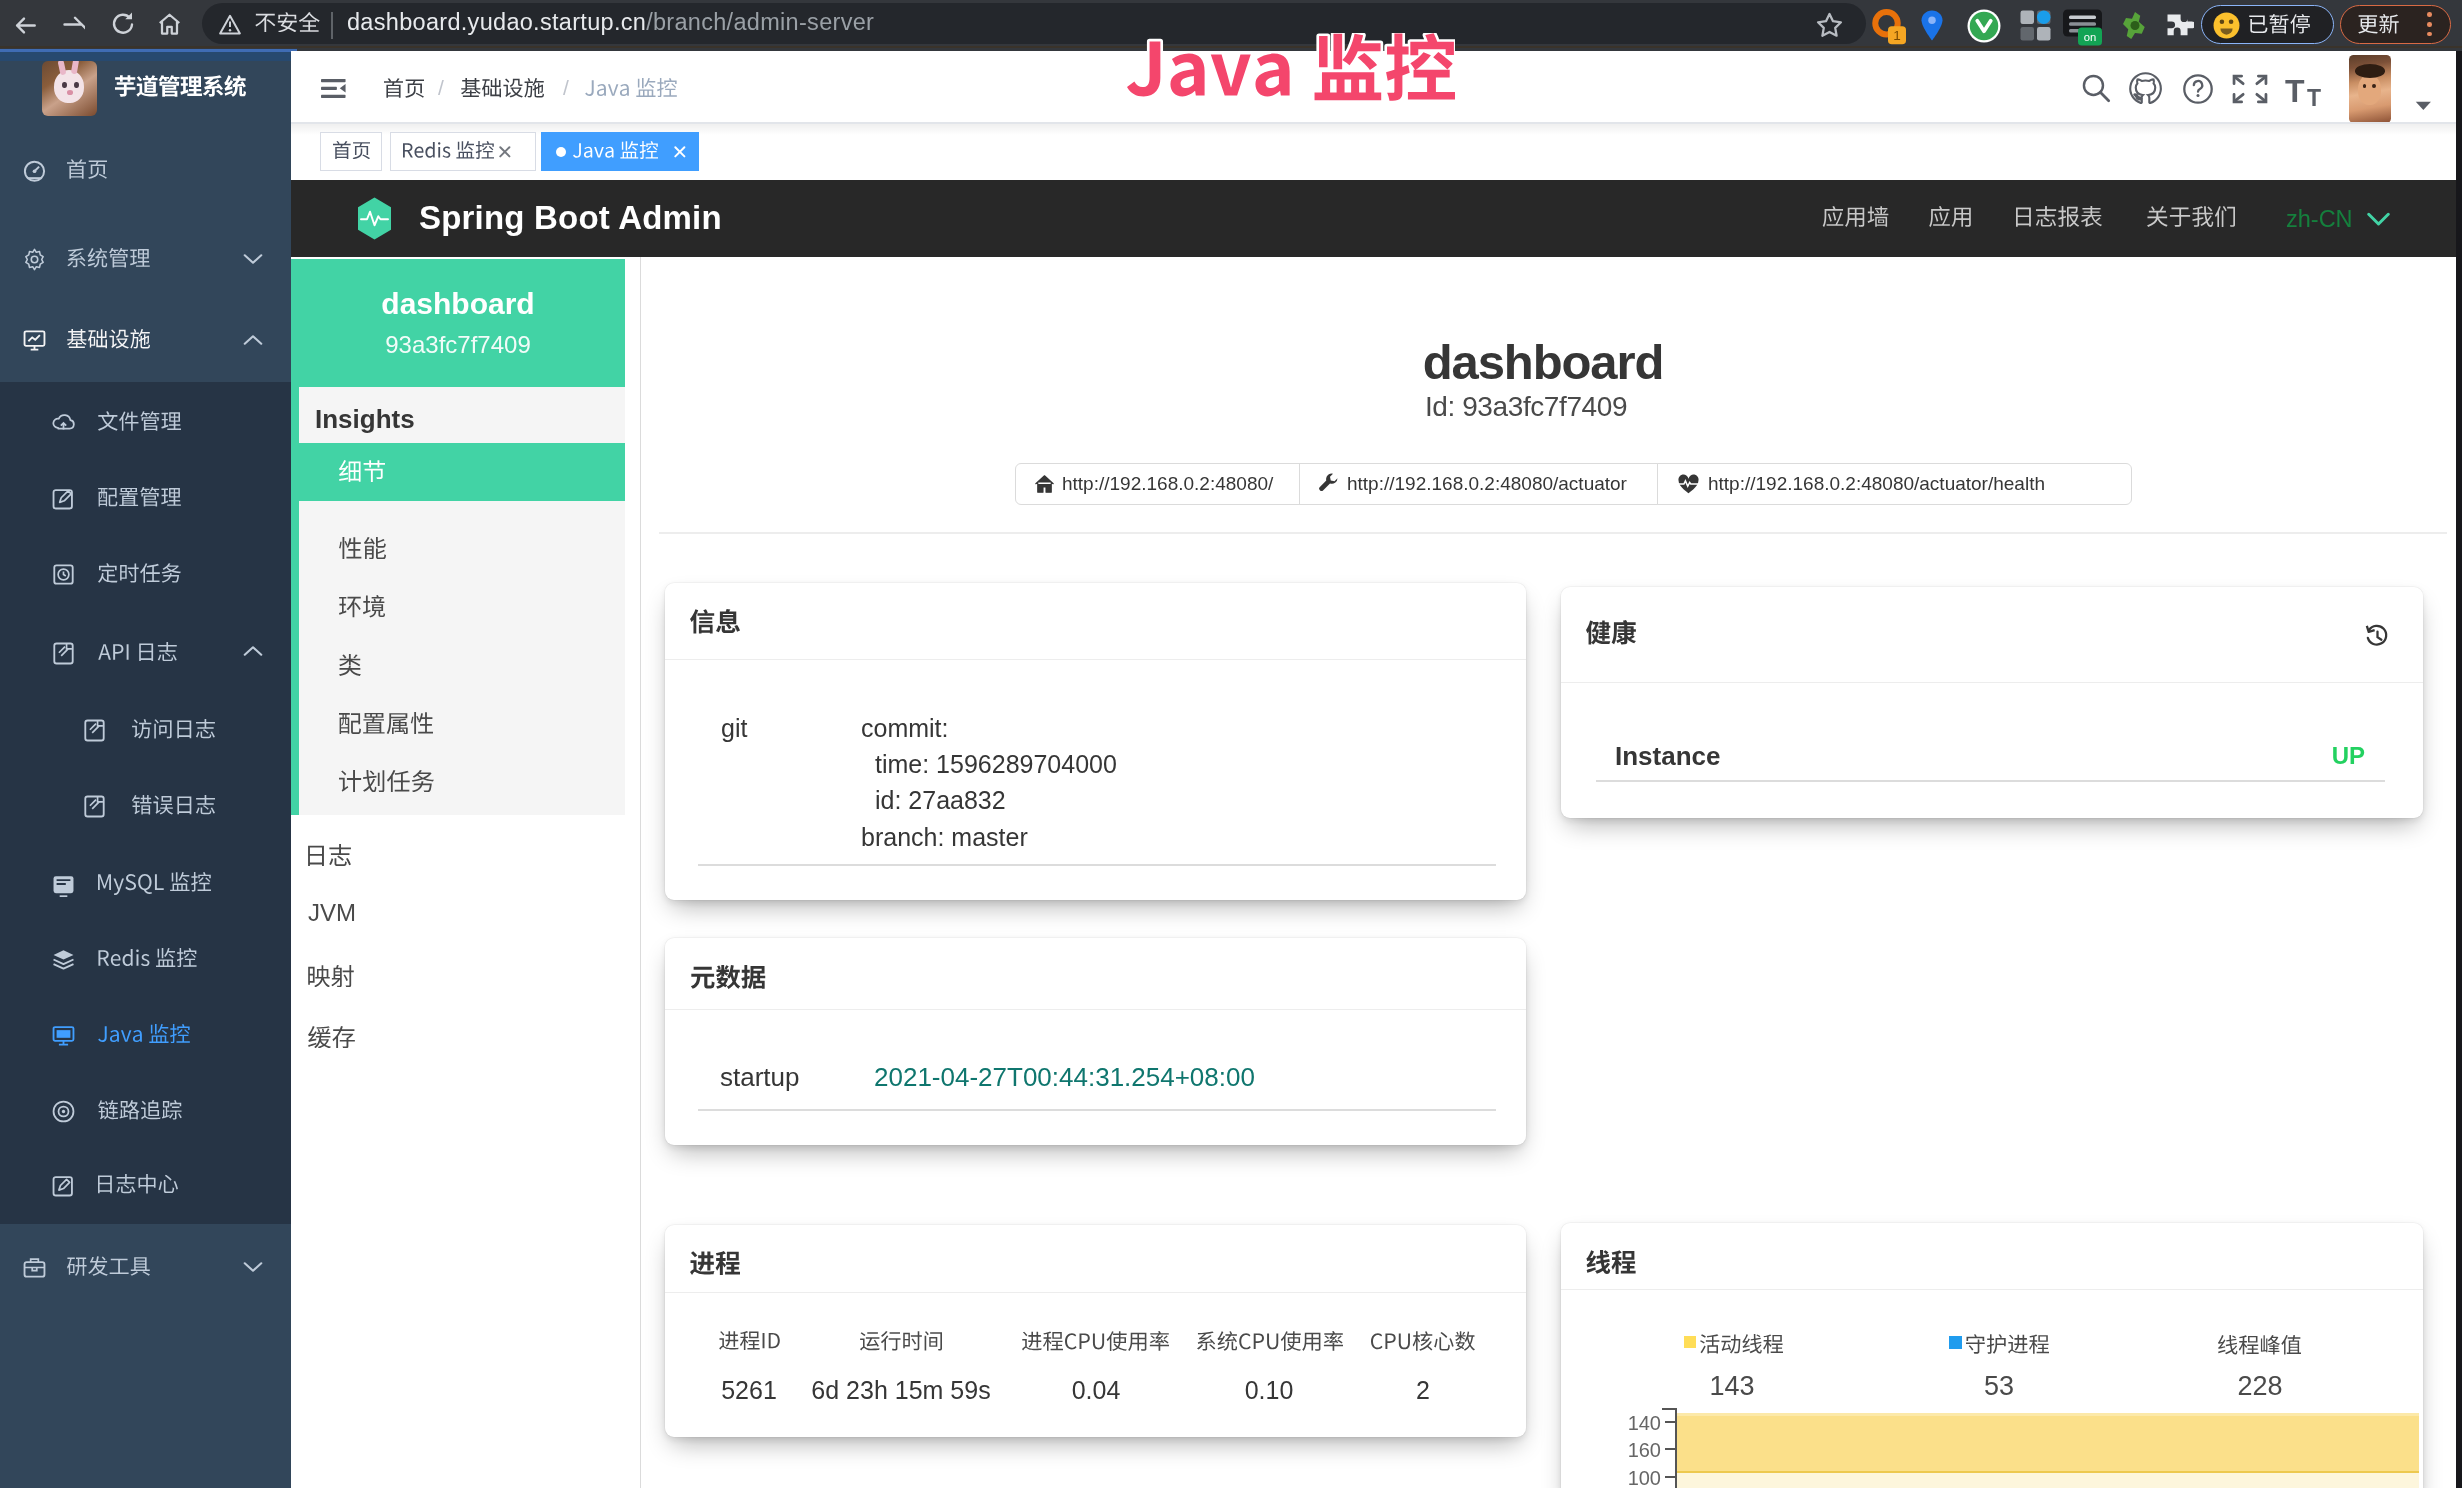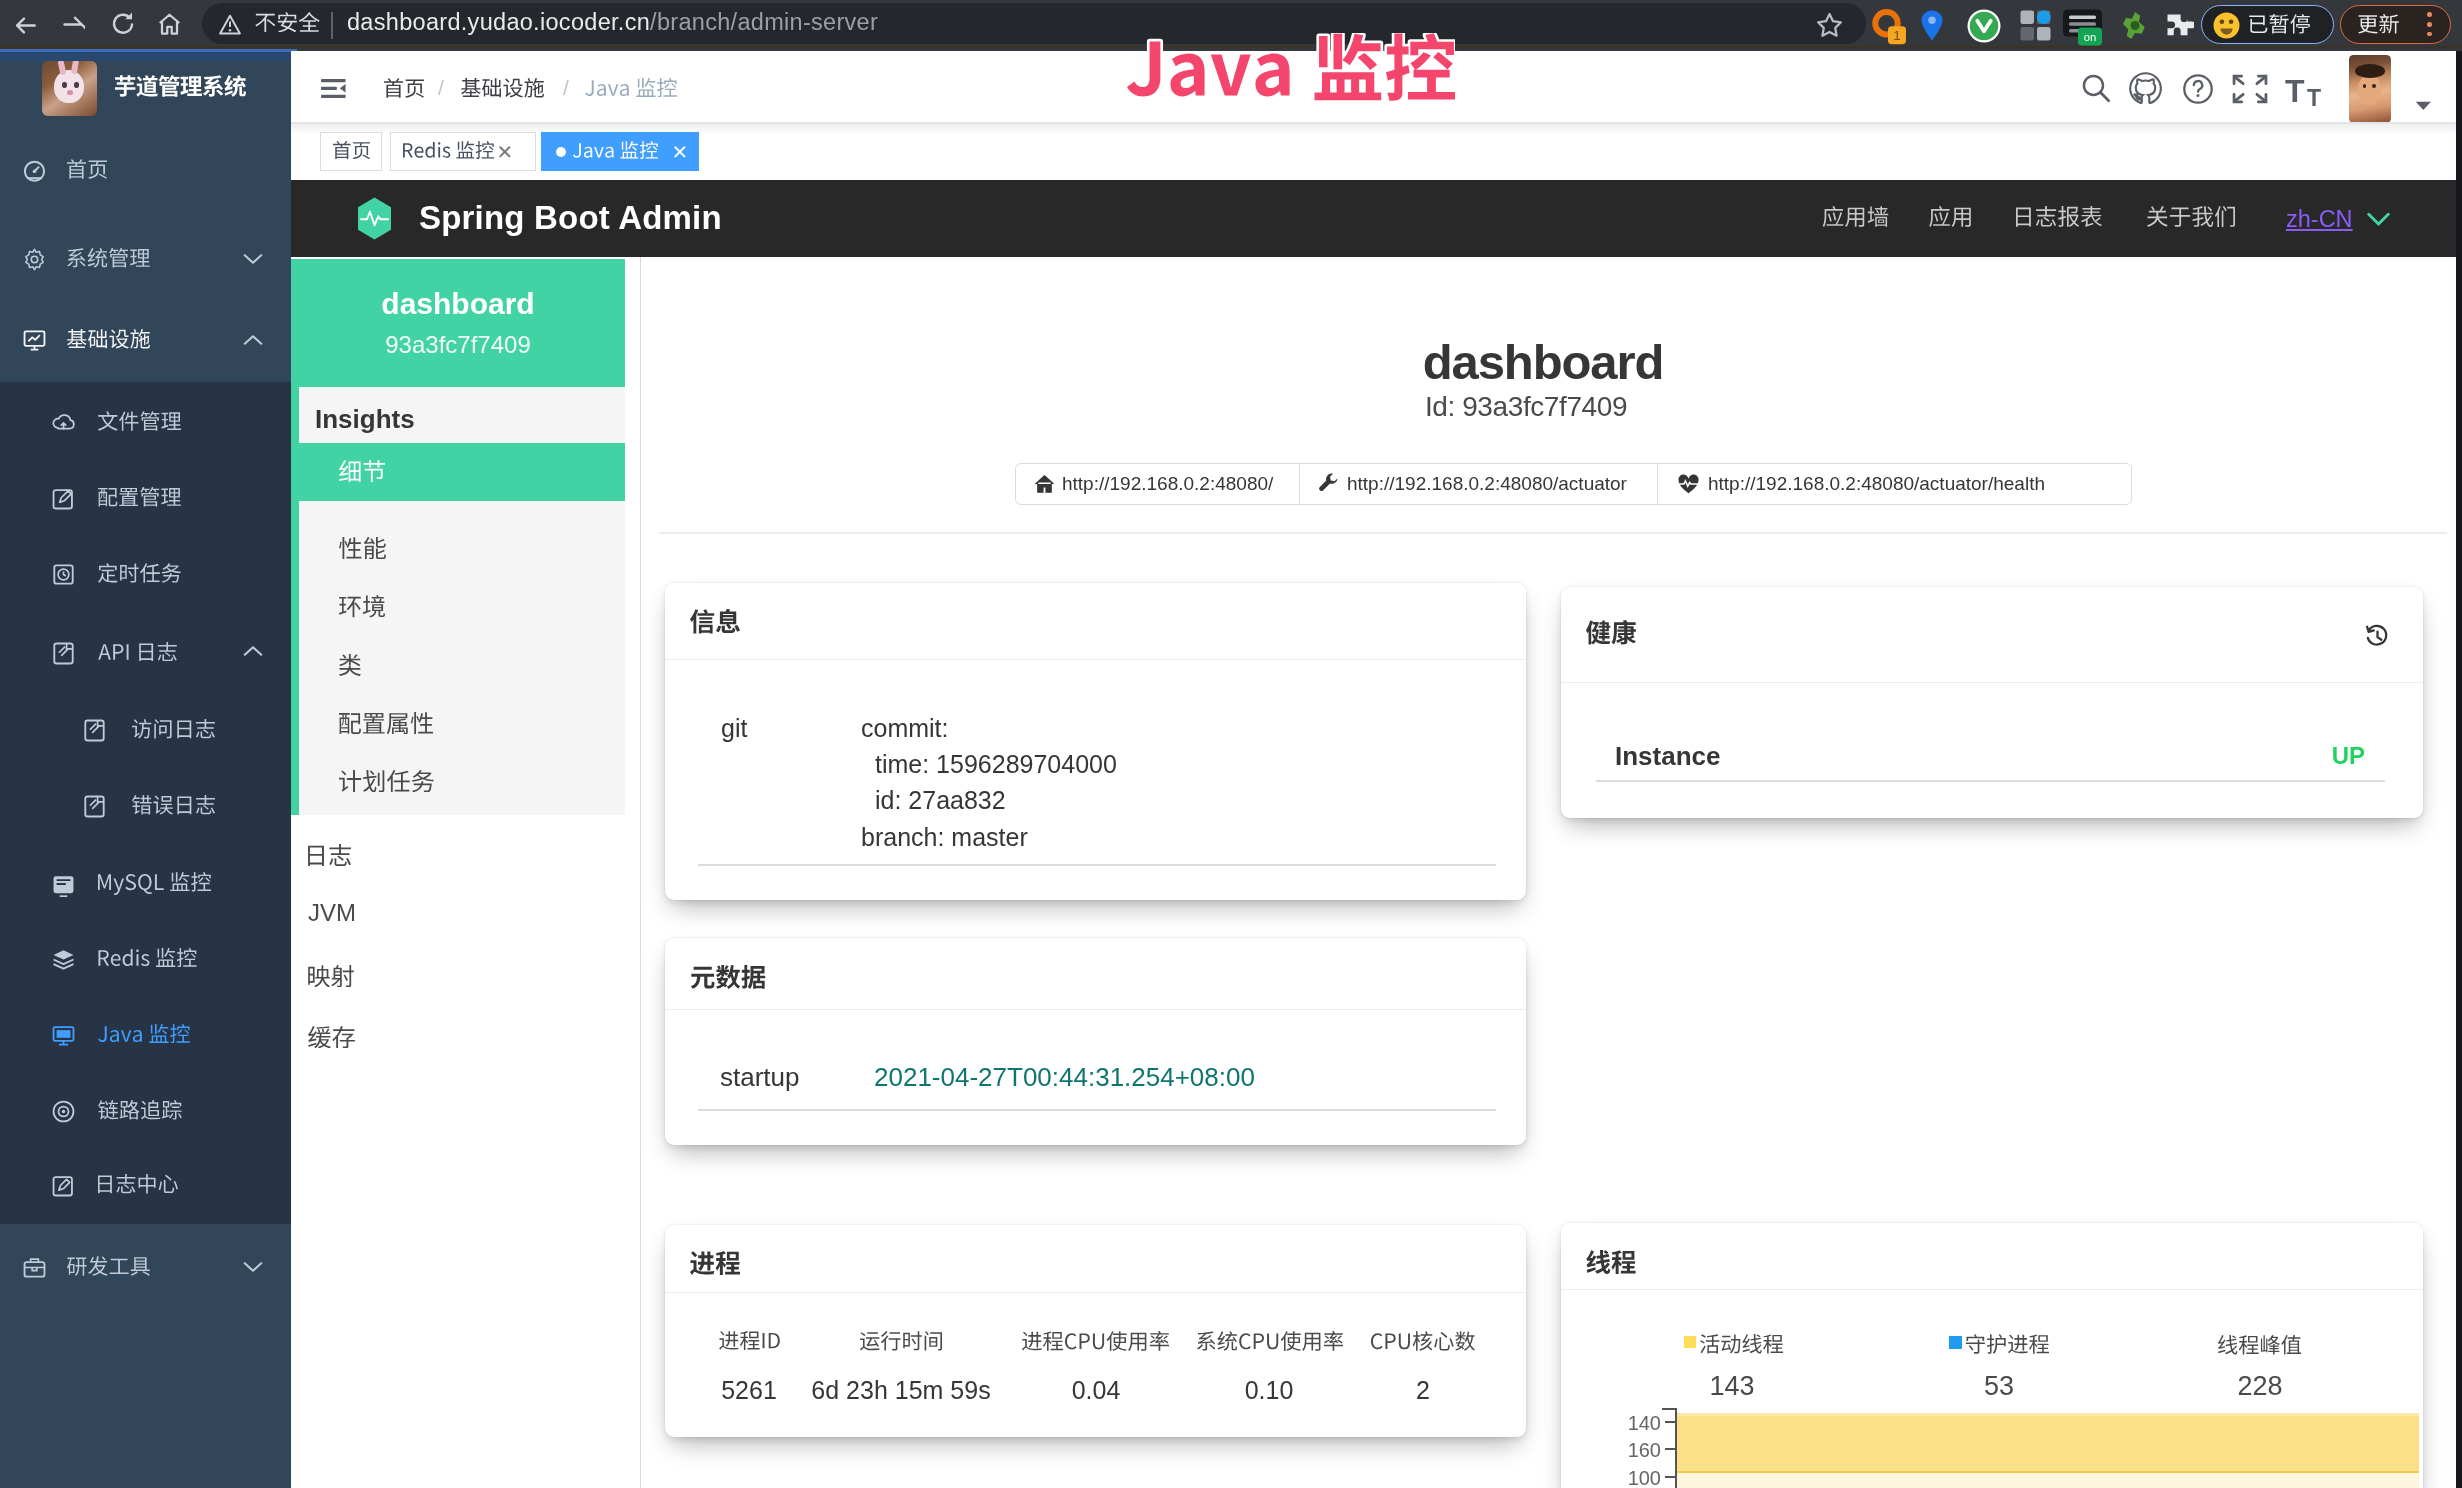--- a/index.html
+++ b/index.html
@@ -23,21 +23,21 @@
       <path d="M16 4L30 29H2Z" stroke="#ced2d8" stroke-width="2.8" fill="none" stroke-linejoin="round"></path>
       <path d="M16 12v8" stroke="#ced2d8" stroke-width="2.8"></path>
       <circle cx="16" cy="24.5" r="1.7" fill="#ced2d8"></circle>
     </svg></div>
 <div style="position:absolute;left:255px;top:12px;line-height:0"><svg width="65" height="20.4" viewBox="44.0 -851.0 2933.0 929.0">
       <g transform="scale(1,-1)">
         <path d="M559 478C678 398 828 280 899 203L960 261C885 338 733 450 615 526ZM69 770V693H514C415 522 243 353 44 255C60 238 83 208 95 189C234 262 358 365 459 481V-78H540V584C566 619 589 656 610 693H931V770ZM1414.0 823.0C1430.0 793.0 1447.0 756.0 1461.0 725.0H1093.0V522.0H1168.0V654.0H1829.0V522.0H1908.0V725.0H1549.0C1534.0 758.0 1510.0 806.0 1491.0 842.0ZM1656.0 378.0C1625.0 297.0 1581.0 232.0 1524.0 178.0C1452.0 207.0 1379.0 233.0 1310.0 256.0C1335.0 292.0 1362.0 334.0 1389.0 378.0ZM1299.0 378.0C1263.0 320.0 1225.0 266.0 1193.0 223.0C1276.0 195.0 1367.0 162.0 1456.0 125.0C1359.0 60.0 1234.0 18.0 1082.0 -9.0C1098.0 -25.0 1121.0 -59.0 1130.0 -77.0C1293.0 -42.0 1429.0 10.0 1536.0 91.0C1662.0 36.0 1778.0 -23.0 1852.0 -73.0L1914.0 -8.0C1837.0 41.0 1723.0 96.0 1599.0 148.0C1660.0 209.0 1707.0 285.0 1742.0 378.0H1935.0V449.0H1430.0C1457.0 499.0 1482.0 549.0 1502.0 596.0L1421.0 612.0C1401.0 561.0 1372.0 505.0 1341.0 449.0H1069.0V378.0ZM2493.0 851.0C2392.0 692.0 2209.0 545.0 2026.0 462.0C2045.0 446.0 2067.0 421.0 2078.0 401.0C2118.0 421.0 2158.0 444.0 2197.0 469.0V404.0H2461.0V248.0H2203.0V181.0H2461.0V16.0H2076.0V-52.0H2929.0V16.0H2539.0V181.0H2809.0V248.0H2539.0V404.0H2809.0V470.0C2847.0 444.0 2885.0 420.0 2925.0 397.0C2936.0 419.0 2958.0 445.0 2977.0 460.0C2814.0 546.0 2666.0 650.0 2542.0 794.0L2559.0 820.0ZM2200.0 471.0C2313.0 544.0 2418.0 637.0 2500.0 739.0C2595.0 630.0 2696.0 546.0 2807.0 471.0Z" fill="#dadce0"></path>
       </g>
     </svg></div>
 <div style="position:absolute;left:331px;top:12px;width:1.5px;height:27px;background:#5f6368"></div>
-<div style="position:absolute;left:347px;top:9px;font:400 23.5px 'Liberation Sans', sans-serif;color:#e8eaed;white-space:nowrap;letter-spacing:0.3px;"><span style="color:#e8eaed">dashboard.yudao.iocoder.cn</span><span style="color:#9aa0a6">/branch/admin-server</span></div>
+<div style="position:absolute;left:347px;top:9px;font:400 23.5px 'Liberation Sans', sans-serif;color:#e8eaed;white-space:nowrap;letter-spacing:0.3px;"><span style="color:#e8eaed">dashboard.yudao.startup.cn</span><span style="color:#9aa0a6">/branch/admin-server</span></div>
 <div style="position:absolute;left:1815px;top:10.6px;line-height:0"><svg width="29" height="29" viewBox="0 0 38 38">
       <path d="M19 4l4.6 9.3 10.4 1.5-7.5 7.3 1.8 10.3L19 27.5l-9.3 4.9 1.8-10.3L4 14.8l10.4-1.5z" stroke="#b8bcc2" stroke-width="3" fill="none" stroke-linejoin="round"></path>
     </svg></div>
 <div style="position:absolute;left:1870px;top:7.6px;line-height:0"><svg width="39" height="38" viewBox="0 0 52 50">
       <circle cx="22" cy="20" r="15" fill="none" stroke="#e8710a" stroke-width="8"></circle>
       <rect x="24" y="24" width="24" height="24" rx="5" fill="#f5a623"></rect>
       <text x="36" y="42" font-size="18" fill="#7a4a00" text-anchor="middle" font-family="Liberation Sans">1</text>
     </svg></div>
 <div style="position:absolute;left:1919px;top:9px;line-height:0"><svg width="26" height="33" viewBox="0 0 34 44">
       <path d="M17 2c8 0 14 6 14 13 0 9-14 27-14 27S3 24 3 15C3 8 9 2 17 2z" fill="#1a73e8"></path>
@@ -365,21 +365,21 @@
 <div style="position:absolute;left:2016px;top:206px;line-height:0"><svg width="86" height="21" viewBox="176.0 -840.0 3791.0 922.0">
       <g transform="scale(1,-1)">
         <path d="M253 352H752V71H253ZM253 426V697H752V426ZM176 772V-69H253V-4H752V-64H832V772ZM1270.0 256.0V38.0C1270.0 -44.0 1301.0 -66.0 1416.0 -66.0C1440.0 -66.0 1618.0 -66.0 1644.0 -66.0C1741.0 -66.0 1765.0 -33.0 1776.0 98.0C1755.0 103.0 1724.0 113.0 1707.0 126.0C1702.0 19.0 1693.0 2.0 1639.0 2.0C1600.0 2.0 1450.0 2.0 1420.0 2.0C1356.0 2.0 1345.0 9.0 1345.0 39.0V256.0ZM1378.0 316.0C1460.0 268.0 1556.0 194.0 1601.0 143.0L1656.0 194.0C1608.0 246.0 1510.0 315.0 1430.0 361.0ZM1744.0 232.0C1794.0 147.0 1850.0 33.0 1873.0 -36.0L1946.0 -5.0C1921.0 62.0 1862.0 174.0 1812.0 257.0ZM1150.0 247.0C1130.0 169.0 1095.0 68.0 1050.0 5.0L1117.0 -30.0C1162.0 36.0 1196.0 143.0 1217.0 224.0ZM1459.0 840.0V696.0H1056.0V624.0H1459.0V454.0H1121.0V383.0H1886.0V454.0H1537.0V624.0H1947.0V696.0H1537.0V840.0ZM2423.0 806.0V-78.0H2498.0V395.0H2528.0C2566.0 290.0 2618.0 193.0 2683.0 111.0C2633.0 55.0 2573.0 8.0 2503.0 -27.0C2521.0 -41.0 2543.0 -65.0 2554.0 -82.0C2622.0 -46.0 2681.0 1.0 2732.0 56.0C2785.0 0.0 2845.0 -45.0 2911.0 -77.0C2923.0 -58.0 2946.0 -28.0 2963.0 -14.0C2896.0 15.0 2834.0 59.0 2780.0 113.0C2852.0 210.0 2902.0 326.0 2928.0 450.0L2879.0 466.0L2865.0 464.0H2498.0V736.0H2817.0C2813.0 646.0 2807.0 607.0 2795.0 594.0C2786.0 587.0 2775.0 586.0 2753.0 586.0C2733.0 586.0 2668.0 587.0 2602.0 592.0C2613.0 575.0 2622.0 549.0 2623.0 530.0C2690.0 526.0 2753.0 525.0 2785.0 527.0C2818.0 529.0 2840.0 535.0 2858.0 553.0C2880.0 576.0 2889.0 633.0 2895.0 774.0C2896.0 785.0 2896.0 806.0 2896.0 806.0ZM2599.0 395.0H2838.0C2815.0 315.0 2779.0 237.0 2730.0 169.0C2675.0 236.0 2631.0 313.0 2599.0 395.0ZM2189.0 840.0V638.0H2047.0V565.0H2189.0V352.0L2032.0 311.0L2052.0 234.0L2189.0 274.0V13.0C2189.0 -4.0 2183.0 -8.0 2166.0 -9.0C2152.0 -9.0 2100.0 -10.0 2044.0 -8.0C2055.0 -29.0 2065.0 -60.0 2068.0 -80.0C2148.0 -80.0 2195.0 -78.0 2224.0 -66.0C2253.0 -54.0 2265.0 -33.0 2265.0 14.0V297.0L2386.0 333.0L2377.0 405.0L2265.0 373.0V565.0H2379.0V638.0H2265.0V840.0ZM3252.0 -79.0C3275.0 -64.0 3312.0 -51.0 3591.0 38.0C3587.0 54.0 3581.0 83.0 3579.0 104.0L3335.0 31.0V251.0C3395.0 292.0 3449.0 337.0 3492.0 385.0C3570.0 175.0 3710.0 23.0 3917.0 -46.0C3928.0 -26.0 3950.0 3.0 3967.0 19.0C3868.0 48.0 3783.0 97.0 3714.0 162.0C3777.0 201.0 3850.0 253.0 3908.0 302.0L3846.0 346.0C3802.0 303.0 3732.0 249.0 3672.0 207.0C3628.0 259.0 3592.0 319.0 3566.0 385.0H3934.0V450.0H3536.0V539.0H3858.0V601.0H3536.0V686.0H3902.0V751.0H3536.0V840.0H3460.0V751.0H3105.0V686.0H3460.0V601.0H3156.0V539.0H3460.0V450.0H3065.0V385.0H3397.0C3302.0 300.0 3160.0 223.0 3036.0 183.0C3052.0 168.0 3074.0 140.0 3086.0 122.0C3142.0 142.0 3201.0 170.0 3258.0 203.0V55.0C3258.0 15.0 3236.0 -2.0 3219.0 -11.0C3231.0 -27.0 3247.0 -61.0 3252.0 -79.0Z" fill="#c8c8c8"></path>
       </g>
     </svg></div>
 <div style="position:absolute;left:2147px;top:206px;line-height:0"><svg width="88" height="21" viewBox="48.0 -839.0 3874.0 922.0">
       <g transform="scale(1,-1)">
         <path d="M224 799C265 746 307 675 324 627H129V552H461V430C461 412 460 393 459 374H68V300H444C412 192 317 77 48 -13C68 -30 93 -62 102 -79C360 11 470 127 515 243C599 88 729 -21 907 -74C919 -51 942 -18 960 -1C777 44 640 152 565 300H935V374H544L546 429V552H881V627H683C719 681 759 749 792 809L711 836C686 774 640 687 600 627H326L392 663C373 710 330 780 287 831ZM1124.0 769.0V694.0H1470.0V441.0H1055.0V366.0H1470.0V30.0C1470.0 9.0 1462.0 3.0 1440.0 3.0C1418.0 2.0 1341.0 1.0 1259.0 4.0C1271.0 -18.0 1285.0 -53.0 1290.0 -75.0C1393.0 -75.0 1459.0 -74.0 1496.0 -61.0C1534.0 -49.0 1549.0 -25.0 1549.0 30.0V366.0H1946.0V441.0H1549.0V694.0H1876.0V769.0ZM2704.0 774.0C2762.0 723.0 2830.0 650.0 2861.0 602.0L2922.0 646.0C2889.0 693.0 2819.0 764.0 2761.0 814.0ZM2832.0 427.0C2798.0 363.0 2753.0 300.0 2700.0 243.0C2683.0 310.0 2669.0 388.0 2659.0 473.0H2946.0V544.0H2651.0C2643.0 634.0 2639.0 731.0 2639.0 832.0H2560.0C2561.0 733.0 2566.0 636.0 2574.0 544.0H2345.0V720.0C2406.0 733.0 2464.0 748.0 2513.0 765.0L2460.0 828.0C2364.0 792.0 2202.0 758.0 2062.0 737.0C2071.0 719.0 2081.0 692.0 2085.0 674.0C2144.0 682.0 2208.0 692.0 2270.0 704.0V544.0H2056.0V473.0H2270.0V296.0L2041.0 251.0L2063.0 175.0L2270.0 222.0V17.0C2270.0 0.0 2264.0 -5.0 2247.0 -6.0C2229.0 -7.0 2170.0 -7.0 2106.0 -5.0C2117.0 -26.0 2130.0 -60.0 2133.0 -81.0C2216.0 -81.0 2270.0 -79.0 2301.0 -67.0C2334.0 -55.0 2345.0 -32.0 2345.0 17.0V240.0L2530.0 283.0L2524.0 350.0L2345.0 312.0V473.0H2581.0C2594.0 364.0 2613.0 264.0 2637.0 180.0C2565.0 114.0 2484.0 58.0 2399.0 17.0C2418.0 1.0 2440.0 -24.0 2451.0 -42.0C2526.0 -3.0 2598.0 47.0 2663.0 105.0C2708.0 -12.0 2770.0 -83.0 2849.0 -83.0C2924.0 -83.0 2952.0 -34.0 2965.0 132.0C2945.0 139.0 2918.0 156.0 2902.0 173.0C2896.0 44.0 2884.0 -7.0 2856.0 -7.0C2806.0 -7.0 2760.0 57.0 2724.0 163.0C2793.0 234.0 2853.0 314.0 2898.0 399.0ZM3381.0 808.0C3424.0 746.0 3475.0 662.0 3497.0 611.0L3559.0 647.0C3536.0 698.0 3483.0 780.0 3439.0 839.0ZM3338.0 638.0V-80.0H3411.0V638.0ZM3575.0 803.0V735.0H3847.0V16.0C3847.0 -1.0 3842.0 -6.0 3826.0 -7.0C3809.0 -8.0 3753.0 -8.0 3696.0 -6.0C3706.0 -26.0 3717.0 -58.0 3720.0 -77.0C3799.0 -77.0 3851.0 -76.0 3881.0 -65.0C3911.0 -52.0 3922.0 -30.0 3922.0 15.0V803.0ZM3225.0 834.0C3183.0 681.0 3115.0 527.0 3036.0 425.0C3049.0 407.0 3070.0 367.0 3076.0 349.0C3100.0 381.0 3124.0 417.0 3146.0 456.0V-79.0H3217.0V599.0C3247.0 668.0 3274.0 742.0 3295.0 815.0Z" fill="#c8c8c8"></path>
       </g>
     </svg></div>
-<div style="position:absolute;left:2286px;top:206px;font:400 23.5px 'Liberation Sans', sans-serif;color:#8b5cf6;white-space:nowrap;letter-spacing:0px;text-decoration:underline;">zh-CN</div>
+<div style="position:absolute;left:2286px;top:206px;font:400 23.5px 'Liberation Sans', sans-serif;color:#15803d;white-space:nowrap;letter-spacing:0px;">zh-CN</div>
 <div style="position:absolute;left:2367px;top:212px;line-height:0"><svg width="23" height="15" viewBox="0 0 30 20">
       <path d="M2 3l13 13L28 3" stroke="#42d3a5" stroke-width="4" fill="none" stroke-linecap="round" stroke-linejoin="round"></path>
     </svg></div>
 <div style="position:absolute;left:291px;top:257px;width:350px;height:1232px;background:#fff;border-right:1.5px solid #dbdbdb"></div>
 <div style="position:absolute;left:291px;top:259px;width:334px;height:128px;background:#42d3a5"></div>
 <div style="position:absolute;left:458px;top:287px;font:700 30px 'Liberation Sans', sans-serif;color:#ffffff;white-space:nowrap;letter-spacing:0px;transform:translateX(-50%);">dashboard</div>
 <div style="position:absolute;left:458px;top:331px;font:400 24px 'Liberation Sans', sans-serif;color:rgba(255,255,255,.93);white-space:nowrap;letter-spacing:0px;transform:translateX(-50%);">93a3fc7f7409</div>
 <div style="position:absolute;left:291px;top:387px;width:334px;height:428px;background:#f5f5f5"></div>
 <div style="position:absolute;left:291px;top:387px;width:7.6px;height:428px;background:#42d3a5"></div>
 <div style="position:absolute;left:315px;top:404px;font:700 26px 'Liberation Sans', sans-serif;color:#363636;white-space:nowrap;letter-spacing:0px;">Insights</div>

